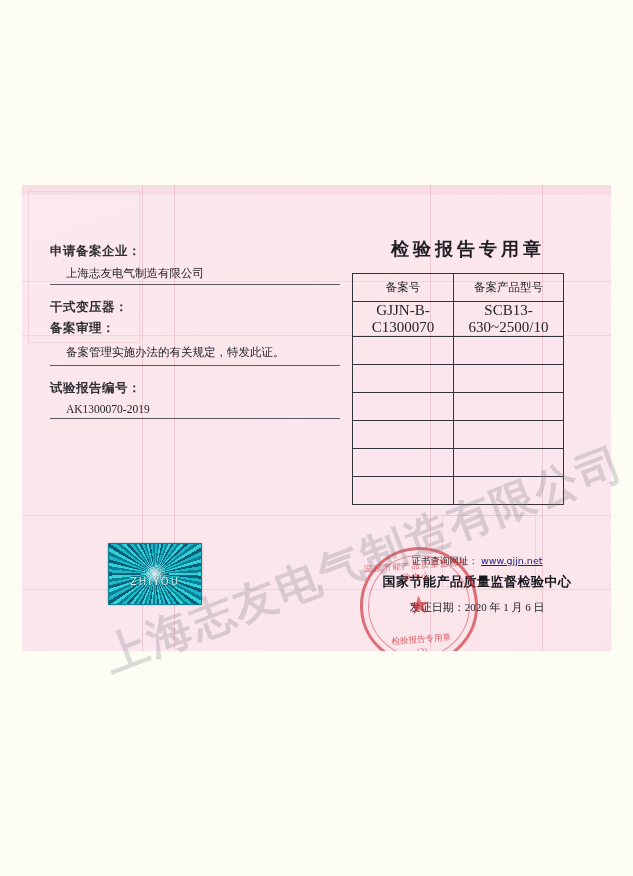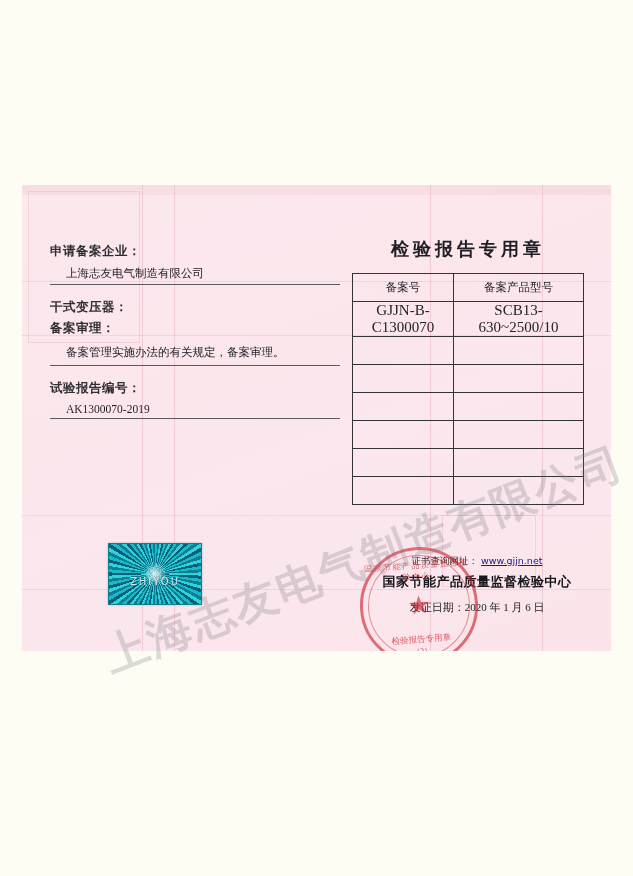--- a/index.html
+++ b/index.html
@@ -121,21 +121,21 @@
   #cert-title {
     text-align: center;
     font-size: 18px;
     font-weight: bold;
     letter-spacing: 4px;
     color: #1e1e24;
     font-family: "DejaVu Sans", sans-serif;
     margin-bottom: 12px;
   }
   table.reg-table {
-    width: 232px;
+    width: 212px;
     border-collapse: collapse;
     table-layout: fixed;
     border-radius: 25px;
   }
   table.reg-table td, table.reg-table th {
     border: 1px solid #33333a;
     height: 27px;
     text-align: center;
     font-size: 15px;
     color: #23232a;
@@ -275,21 +275,21 @@
   <div class="bg-band" style="left:0;top:0;width:589px;height:10px"></div>
 
   <div class="left-col">
 
     <div class="field-label">申请备案企业：</div>
     <div class="field-value">上海志友电气制造有限公司</div>
 
     <div class="field-label">干式变压器：</div>
 
     <div class="field-label">备案审理：</div>
-    <div class="field-value multi">备案管理实施办法的有关规定，备案审理。</div>
+    <div class="field-value multi">备案管理实施办法的有关规定，特发此证。</div>
 
     <div class="field-label">试验报告编号：</div>
     <div class="field-value">AK1300070-2019</div>
   </div>
 
   <div id="hologram">
     <div class="holo-text">ZHIYOU</div>
   </div>
 
   <div class="right-col">

